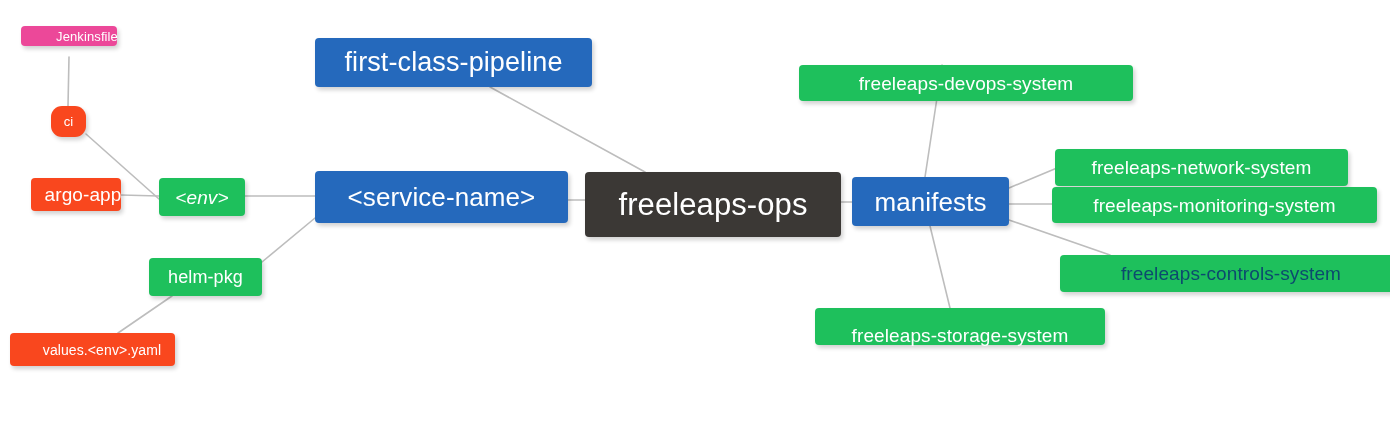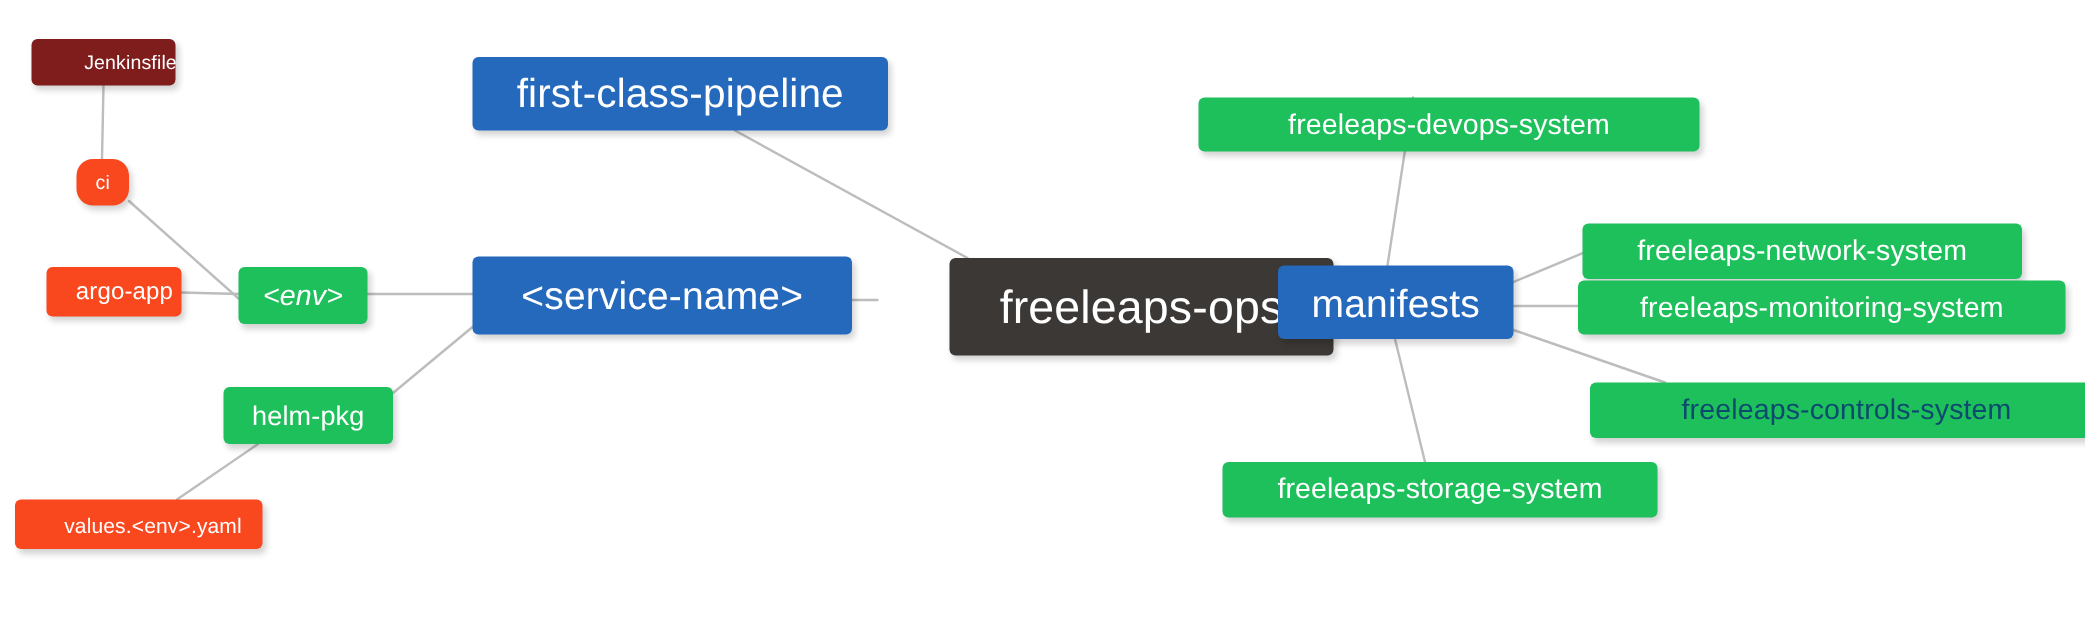--- a/index.html
+++ b/index.html
@@ -59,59 +59,59 @@
       <line x1="568" y1="200" x2="585" y2="200" stroke="#bdbdbd" stroke-width="1.6" stroke-linecap="round"></line>
       <line x1="490" y1="87" x2="645" y2="172" stroke="#bdbdbd" stroke-width="1.6" stroke-linecap="round"></line>
       <line x1="841" y1="202" x2="852" y2="202" stroke="#bdbdbd" stroke-width="1.6" stroke-linecap="round"></line>
       <line x1="925" y1="177" x2="942" y2="65" stroke="#bdbdbd" stroke-width="1.6" stroke-linecap="round"></line>
       <line x1="1009" y1="188" x2="1100" y2="150" stroke="#bdbdbd" stroke-width="1.6" stroke-linecap="round"></line>
       <line x1="1009" y1="204" x2="1052" y2="204" stroke="#bdbdbd" stroke-width="1.6" stroke-linecap="round"></line>
       <line x1="1009" y1="220" x2="1110" y2="255" stroke="#bdbdbd" stroke-width="1.6" stroke-linecap="round"></line>
       <line x1="930" y1="226" x2="950" y2="308" stroke="#bdbdbd" stroke-width="1.6" stroke-linecap="round"></line>
     </svg>
   <div id="node-layer">
-      <div class="node" style="left: 21px; top: 26px; width: 96px; height: 31px; background: #7f1d1d; font-size: 13px; color: rgb(255, 255, 255); padding-left: 36px;">
+      <div class="node" style="left: 21px; top: 26px; width: 96px; height: 20px; background: #ec4899; font-size: 13px; color: rgb(255, 255, 255); padding-left: 36px;">
         <span class="node-label">Jenkinsfile</span>
       </div>
       <div class="node" style="left: 51px; top: 106px; width: 35px; height: 31px; background: rgb(249, 71, 30); font-size: 13px; color: rgb(255, 255, 255); border-radius: 11px;">
         <span class="node-label">ci</span>
       </div>
-      <div class="node" style="left: 31px; top: 178px; width: 90px; height: 33px; background: rgb(249, 71, 30); font-size: 16px; color: rgb(255, 255, 255); padding-left: 14px;">
+      <div class="node" style="left: 31px; top: 178px; width: 90px; height: 33px; background: rgb(249, 71, 30); font-size: 19px; color: rgb(255, 255, 255); padding-left: 14px;">
         <span class="node-label">argo-app</span>
       </div>
       <div class="node" style="left: 10px; top: 333px; width: 165px; height: 33px; background: rgb(249, 71, 30); font-size: 14px; color: rgb(255, 255, 255); padding-left: 19px;">
         <span class="node-label">values.&lt;env&gt;.yaml</span>
       </div>
       <div class="node" style="left: 149px; top: 258px; width: 113px; height: 38px; background: rgb(30, 192, 92); font-size: 18px; color: rgb(255, 255, 255);">
         <span class="node-label">helm-pkg</span>
       </div>
       <div class="node" style="left: 159px; top: 178px; width: 86px; height: 38px; background: rgb(30, 192, 92); font-size: 19px; color: rgb(255, 255, 255); font-style: italic;">
         <span class="node-label">&lt;env&gt;</span>
       </div>
       <div class="node" style="left: 315px; top: 171px; width: 253px; height: 52px; background: rgb(37, 105, 188); font-size: 26px; color: rgb(255, 255, 255);">
         <span class="node-label">&lt;service-name&gt;</span>
       </div>
       <div class="node" style="left: 315px; top: 38px; width: 277px; height: 49px; background: rgb(37, 105, 188); font-size: 27px; color: rgb(255, 255, 255);">
         <span class="node-label">first-class-pipeline</span>
       </div>
-      <div class="node" style="left: 585px; top: 172px; width: 256px; height: 65px; background: rgb(59, 56, 53); font-size: 31px; color: rgb(255, 255, 255); margin-left: 48px;">
+      <div class="node" style="left: 585px; top: 172px; width: 256px; height: 65px; background: rgb(59, 56, 53); font-size: 31px; color: rgb(255, 255, 255);">
         <span class="node-label">freeleaps-ops</span>
       </div>
       <div class="node" style="left: 852px; top: 177px; width: 157px; height: 49px; background: rgb(37, 105, 188); font-size: 26px; color: rgb(255, 255, 255);">
         <span class="node-label">manifests</span>
       </div>
       <div class="node" style="left: 799px; top: 29px; width: 334px; height: 36px; background: rgb(30, 192, 92); font-size: 19px; color: rgb(255, 255, 255); margin-top: 36px;">
         <span class="node-label">freeleaps-devops-system</span>
       </div>
       <div class="node" style="left: 1055px; top: 113px; width: 293px; height: 37px; background: rgb(30, 192, 92); font-size: 19px; color: rgb(255, 255, 255); margin-top: 36px;">
         <span class="node-label">freeleaps-network-system</span>
       </div>
       <div class="node" style="left: 1052px; top: 187px; width: 325px; height: 36px; background: rgb(30, 192, 92); font-size: 19px; color: rgb(255, 255, 255);">
         <span class="node-label">freeleaps-monitoring-system</span>
       </div>
       <div class="node" style="left: 1060px; top: 255px; width: 342px; height: 37px; background: rgb(30, 192, 92); font-size: 19px; color: #0c4a6e;">
         <span class="node-label">freeleaps-controls-system</span>
       </div>
-      <div class="node" style="left: 815px; top: 308px; width: 290px; height: 37px; background: rgb(30, 192, 92); font-size: 19px; color: rgb(255, 255, 255);">
+      <div class="node" style="left: 815px; top: 308px; width: 290px; height: 37px; background: rgb(30, 192, 92); font-size: 19px; color: rgb(255, 255, 255); align-items: flex-end;">
         <span class="node-label">freeleaps-storage-system</span>
       </div>
     </div>
 </div>
 
 </body></html>

